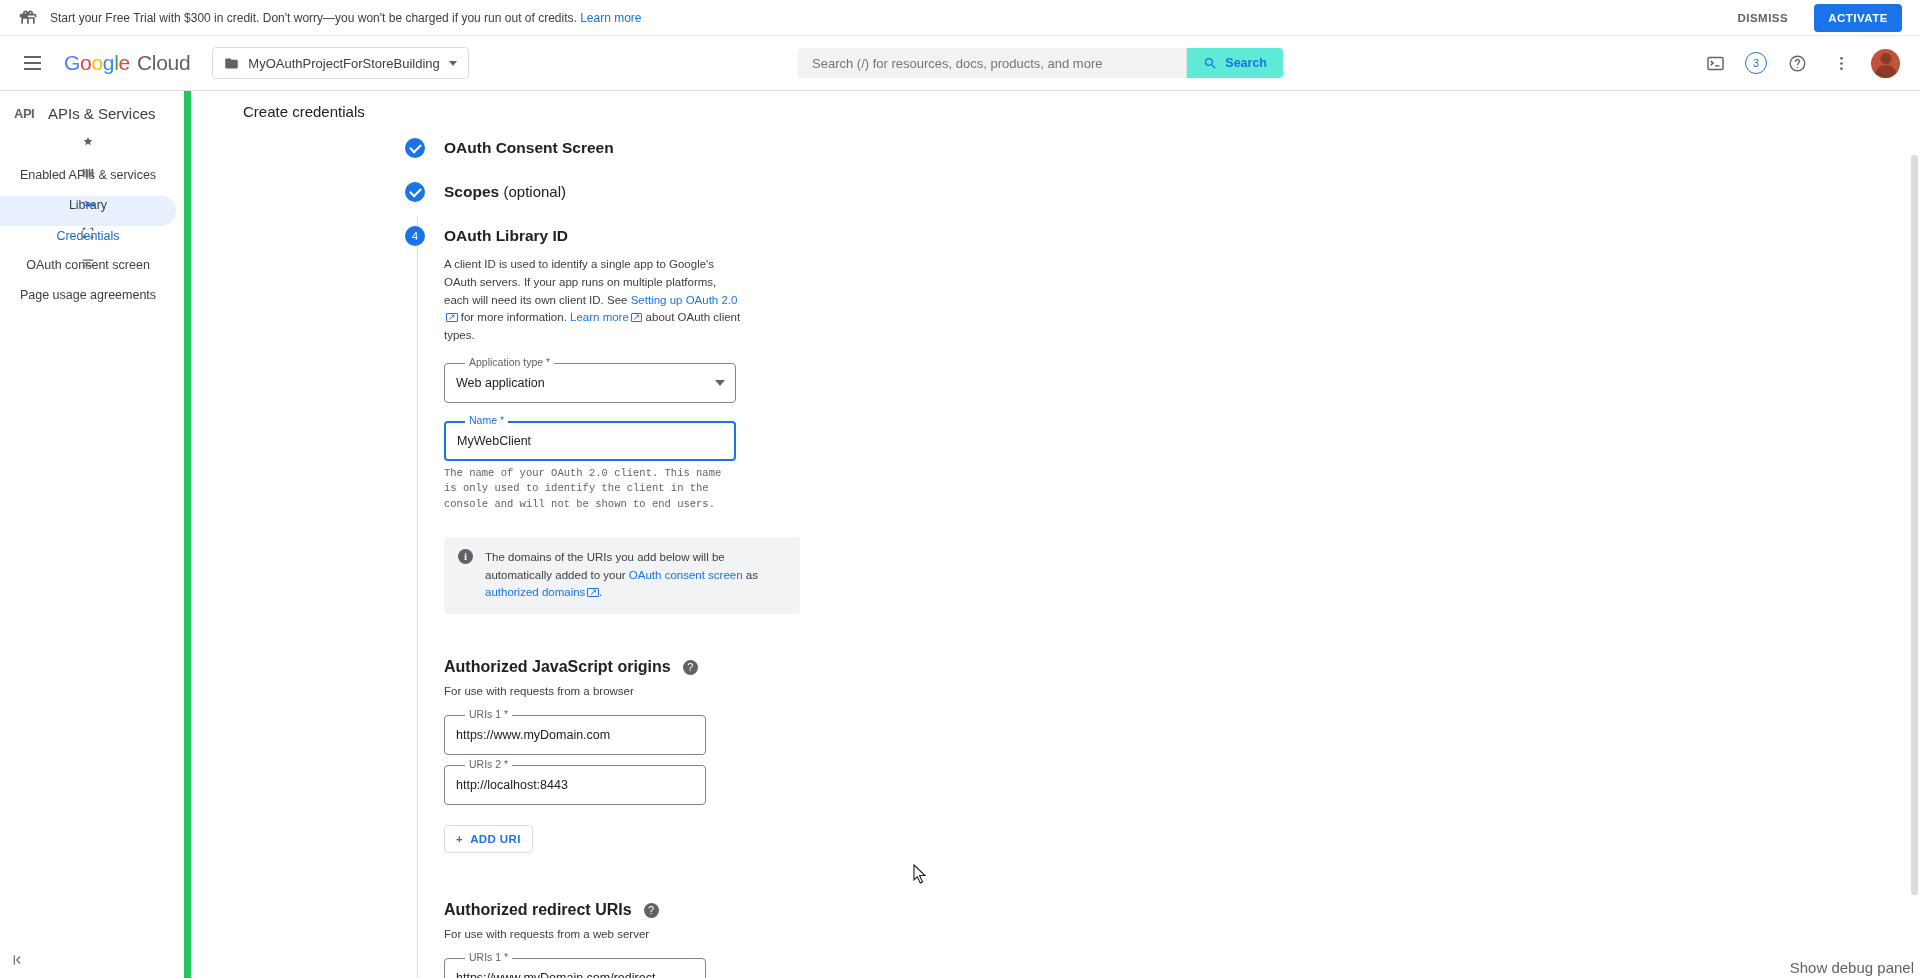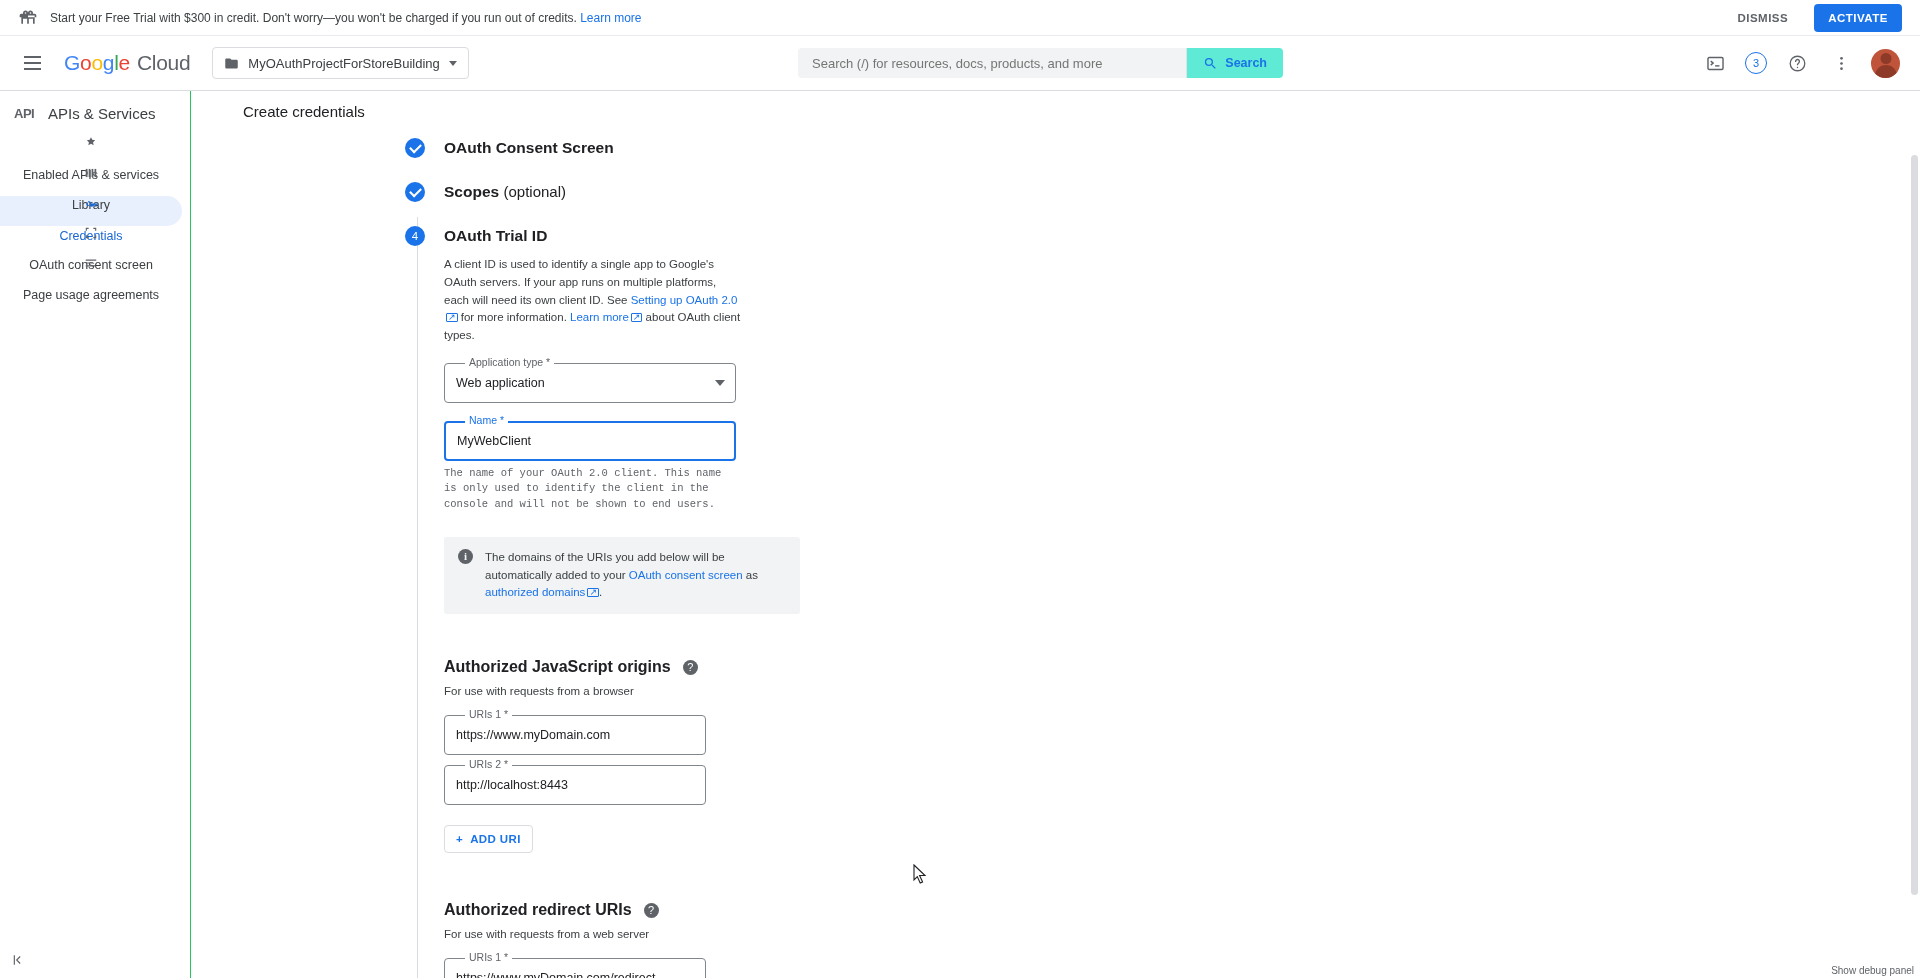--- a/index.html
+++ b/index.html
@@ -202,21 +202,21 @@
   }
   
   .body-wrap {
     display: flex;
     height: calc(978px - 36px - 55px);
   }
   
   .sidebar {
     width: 191px;
     min-width: 191px;
-    border-right: 1px solid #22c55e;
+    border-right: 7px solid #22c55e;
     background: #fff;
     position: relative;
     padding-top: 10px;
   }
   .sidebar-title {
     display: flex;
     align-items: center;
     gap: 14px;
     padding: 4px 18px 14px 14px;
     font-size: 15px;
@@ -480,21 +480,21 @@
     top: 64px;
     width: 7px;
     height: 740px;
     background: #dadce0;
     border-radius: 4px;
   }
   .debug-panel {
     position: absolute;
     right: 6px;
     bottom: 2px;
-    font-size: 10px;
+    font-size: 15px;
     color: #5f6368;
     cursor: pointer;
     margin-left: 48px;
   }
   
   .cursor {
     position: absolute;
     left: 722px;
     top: 773px;
     width: 14px;
@@ -663,21 +663,21 @@
             <span>Scopes</span>
             <span class="optional">(optional)</span>
           </div>
         </div>
       </div>
       <div class="step-gap"></div>
 
       <div class="step">
         <div class="step-head">
           <div class="step-circle">4</div>
-          <div class="step-title">OAuth Trial ID</div>
+          <div class="step-title">OAuth Library ID</div>
         </div>
 
         <div class="step-body">
           <div class="desc">
             <span>A client ID is used to identify a single app to Google's OAuth servers. If your app runs on multiple platforms, each will need its own client ID. See </span><a class="lnk ext" href="#">Setting up OAuth 2.0</a><span> for more information. </span><a class="lnk ext" href="#">Learn more</a><span> about OAuth client types.</span>
           </div>
 
           
           <div class="field">
             <label>Application type *</label>

